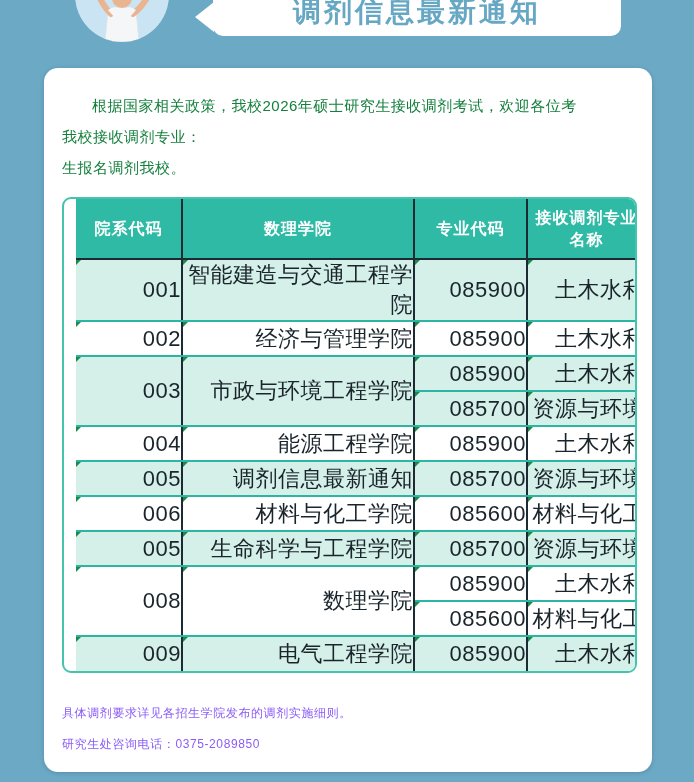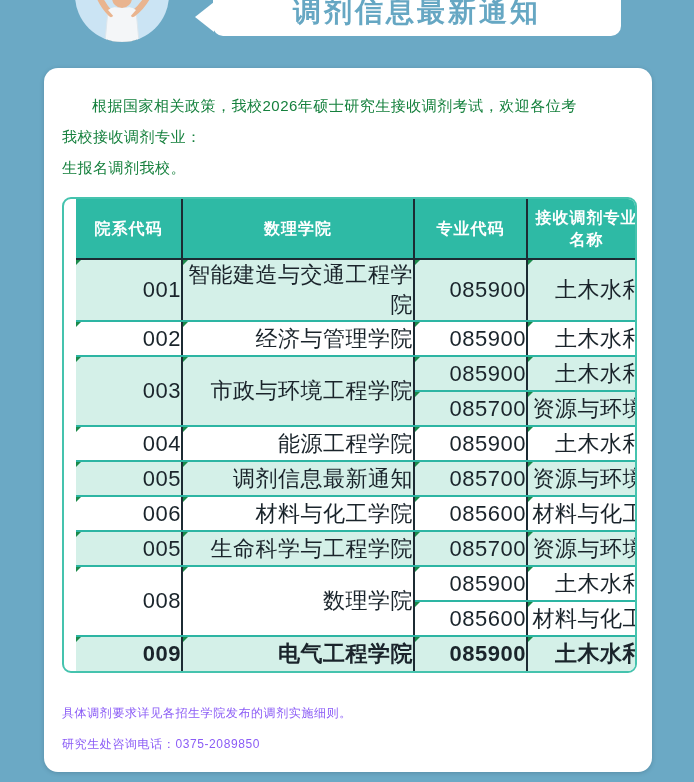--- a/index.html
+++ b/index.html
@@ -105,21 +105,21 @@
     text-align: right;
     vertical-align: middle;
     font-size: 22px;
     color: #1A242B;
     background: #ffffff;
     border-right: 2px solid #1C2B33;
     border-bottom: 2px solid #2DB5A3;
     letter-spacing: 0.5px;
   }
   td:last-child { border-right: none; }
-  tbody tr:last-child td { border-bottom: none; font-weight: bold; }
+  tbody tr:last-child td { border-bottom: none; }
   tr.alt td { background: #D4F0E8; }
   
   td::before {
     content: "";
     position: absolute;
     left: 0; top: 0;
     border-top: 5px solid #1B8A4A;
     border-right: 5px solid transparent;
   }
 

